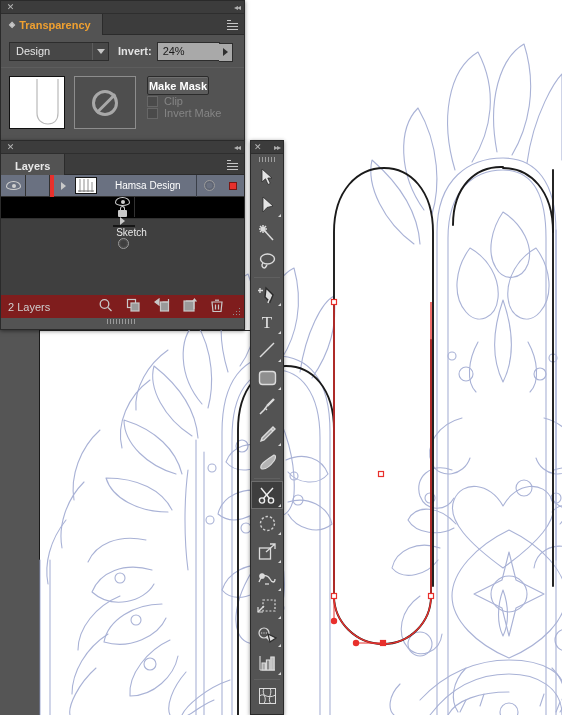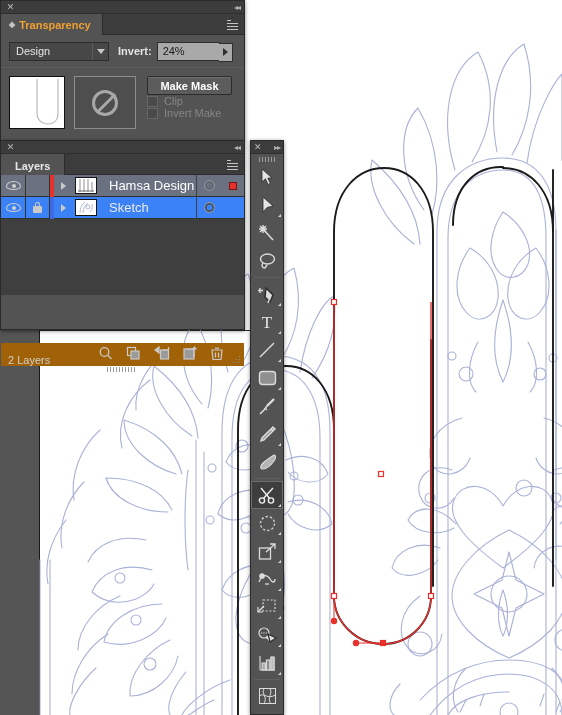--- a/index.html
+++ b/index.html
@@ -147,21 +147,21 @@
   }
   .noicon { width:26px;height:26px;border-radius:50%;border:3px solid #a8a8a8; position:relative; }
   .noicon:after {
     content:""; position:absolute; left:-2px; top:9px;
     width:26px; height:3px; background:#a8a8a8;
     transform:rotate(-45deg);
   }
 
   .mask-ctl { margin-left:11px; }
   .make-mask-btn {
-    width:85px; height:19px;
+    width:62px; height:19px;
     background:#5c5c5c;
     border:1px solid #2b2b2b;
     border-radius:2px;
     color:#ffffff; font-size:11px; font-weight:bold;
     display:flex; align-items:center; justify-content:center;
     cursor:pointer;
     box-shadow:inset 0 1px 0 #6f6f6f;
   }
   .cbrow { display:flex; align-items:center; }
   .cbox {
@@ -174,21 +174,21 @@
   #layers-panel { left:0; top:140px; width:245px; height:190px; }
   #layers-list { background:#3f3f3f; height:120px; position:relative; }
 
   .layer-row {
     height:22px; display:flex; align-items:center;
     border-bottom:1px solid #313131;
     position:relative;
     cursor:pointer;
   }
   .layer-row.selected { background:#6a7181; }
-  .layer-row.normal { background:#3b82f6; }
+  .layer-row.normal { background:#000000;flex-direction:column; }
 
   .cell-eye {
     width:25px; height:22px; display:flex; align-items:center; justify-content:center;
     border-right:1px solid #313131;
   }
   .eye {
     width:15px;height:9px;border-radius:50% 50% 50% 50%/60% 60% 40% 40%;
     border:1.3px solid #cfcfcf; position:relative;
   }
   .eye:after{content:"";position:absolute;left:5px;top:2px;width:4px;height:4px;border-radius:50%;background:#cfcfcf;}
@@ -202,42 +202,41 @@
   .lockico .body{position:absolute;left:0;top:4px;width:9px;height:7px;background:#c9c9c9;border-radius:1px;}
 
   .colorbar { width:4px; height:22px; }
   .disc-tri {
     width:18px; height:22px; display:flex; align-items:center; justify-content:center;
   }
   .layer-thumb {
     width:22px; height:17px; background:#ffffff; border:1px solid #161616;
     margin-left:3px; overflow:hidden; position:relative;
   }
-  .layer-name { color:#ffffff; font-size:13px; margin-left:12px; flex:1; }
+  .layer-name { color:#ffffff; font-size:10px; margin-left:18px; flex:1; }
   .layer-name.dim { color:#e9e9e9; }
   .cell-target {
     width:26px; height:22px; display:flex; align-items:center; justify-content:center;
     border-left:1px solid #3a3f49;
   }
   .target-ring {
     width:11px;height:11px;border-radius:50%;
     border:1.5px solid #9a9a9a;
     box-shadow:inset 0 0 0 1.5px #5e6472;
   }
   .target-ring.on-dark { box-shadow:inset 0 0 0 1.5px #4a4a4a; }
   .cell-sel {
     width:22px; height:22px; display:flex; align-items:center; justify-content:center;
   }
   .sel-square { width:8px;height:8px;background:#e8302c;border:1px solid #7a1512; }
 
   #layers-footer {
-    height:23px; background:#a16207;
-    display:flex; align-items:flex-end;
+    height:23px; background:#7f1d1d;
+    display:flex; align-items:center;
     position:relative;
-    margin-top:48px;
   }
   #layers-footer .lf-text { color:#cfcfcf; font-size:11px; margin-left:7px; }
   .lf-icons { position:absolute; left:97px; top:3px; display:flex; gap:13px; align-items:center; }
   .lf-ico { width:15px; height:16px; cursor:pointer; }
   .grip {
     position:absolute; right:2px; bottom:1px; width:10px; height:10px;
   }
   .grip span{position:absolute;width:1px;height:1px;background:#8e8e8e;}
 
   .dotgrabber {

